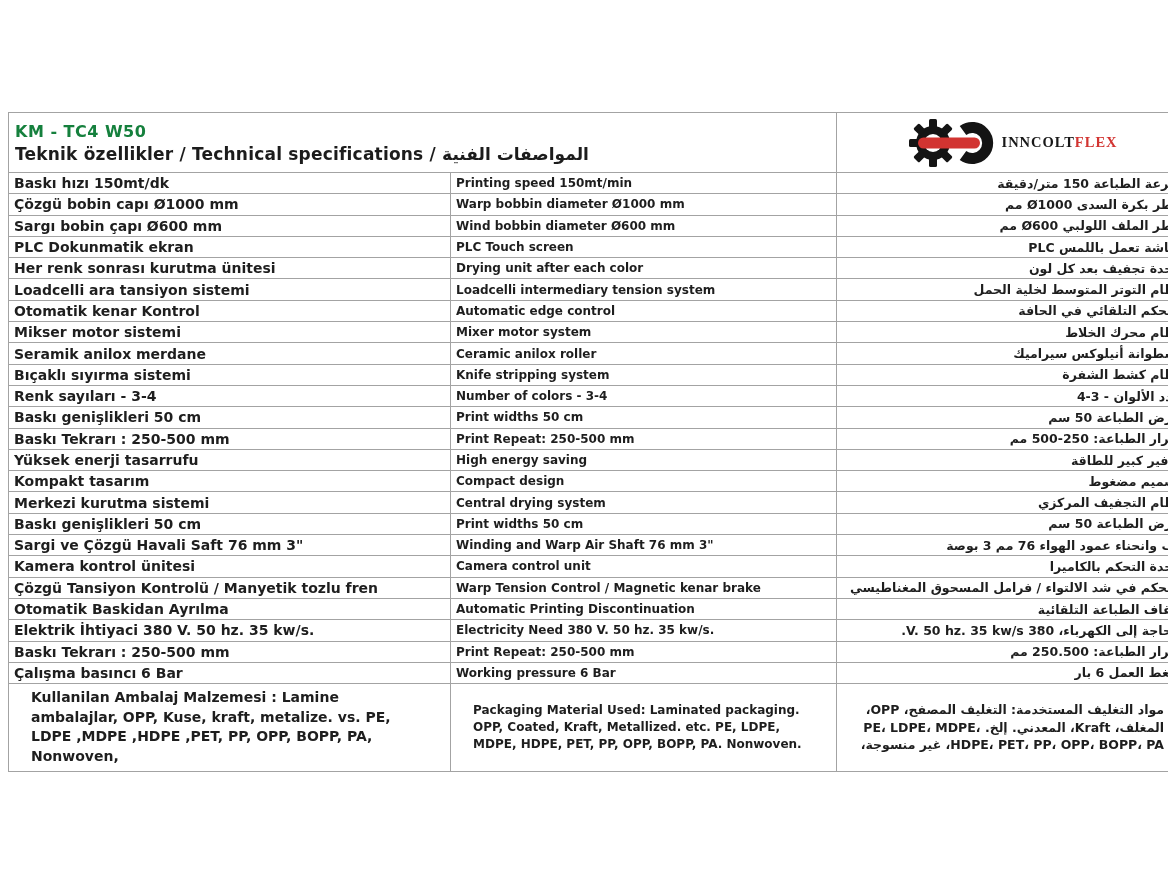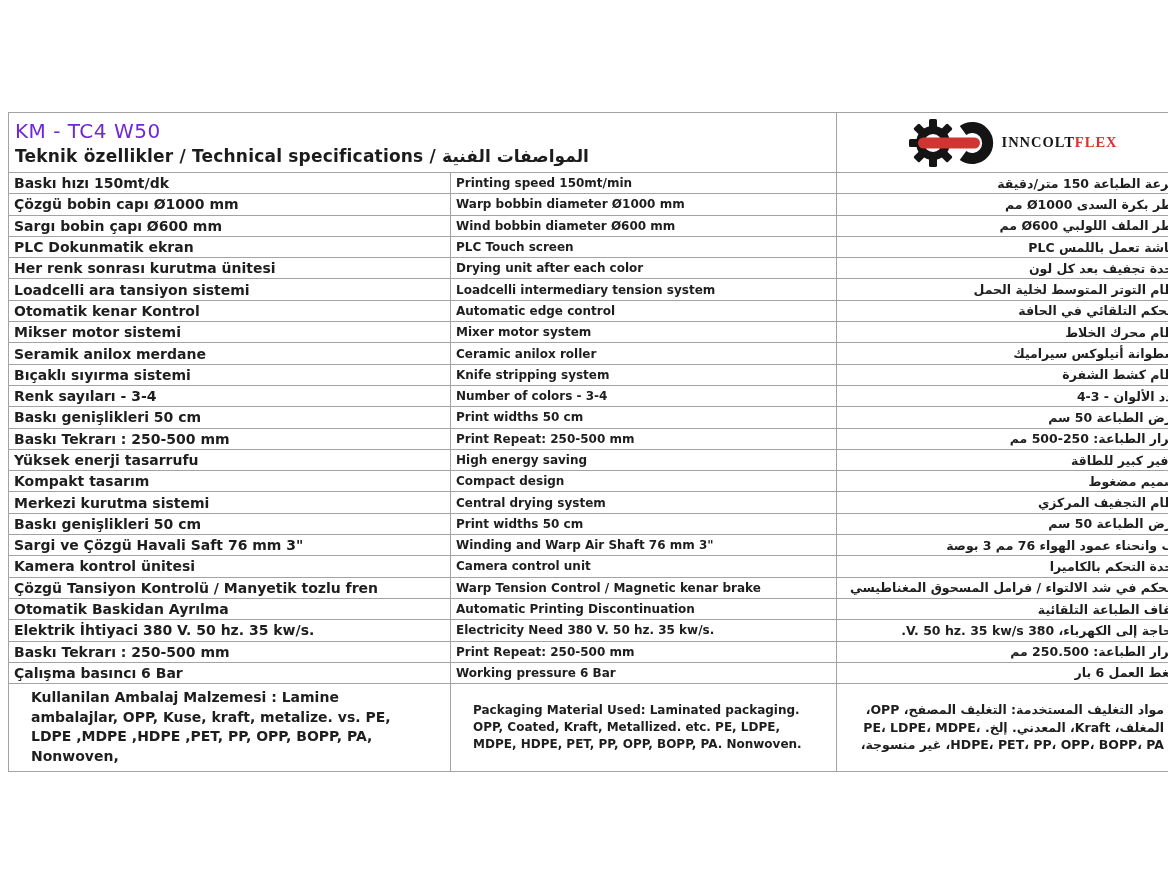--- a/index.html
+++ b/index.html
@@ -19,21 +19,21 @@
   table.spec col.c-ar{width:350px;}
   table.spec td{
     border:1px solid #a3a3a3;
     vertical-align:middle;
     overflow:hidden;
   }
   
   tr.head{height:60px;}
   td.header-cell{padding:3px 6px 2px 6px;}
   .model{
-    font-size:20px;font-weight:normal;color:#6d28d9;
+    font-size:16px;font-weight:bold;color:#15803d;
     letter-spacing:0.5px;line-height:1.35;
   }
   .title{
     font-size:17px;font-weight:bold;color:#1c1c1c;
     letter-spacing:0.2px;line-height:1.3;white-space:nowrap;
   }
   td.logo-cell{padding:0;}
   .logo{
     display:flex;align-items:center;justify-content:center;
     gap:4px;height:100%;

